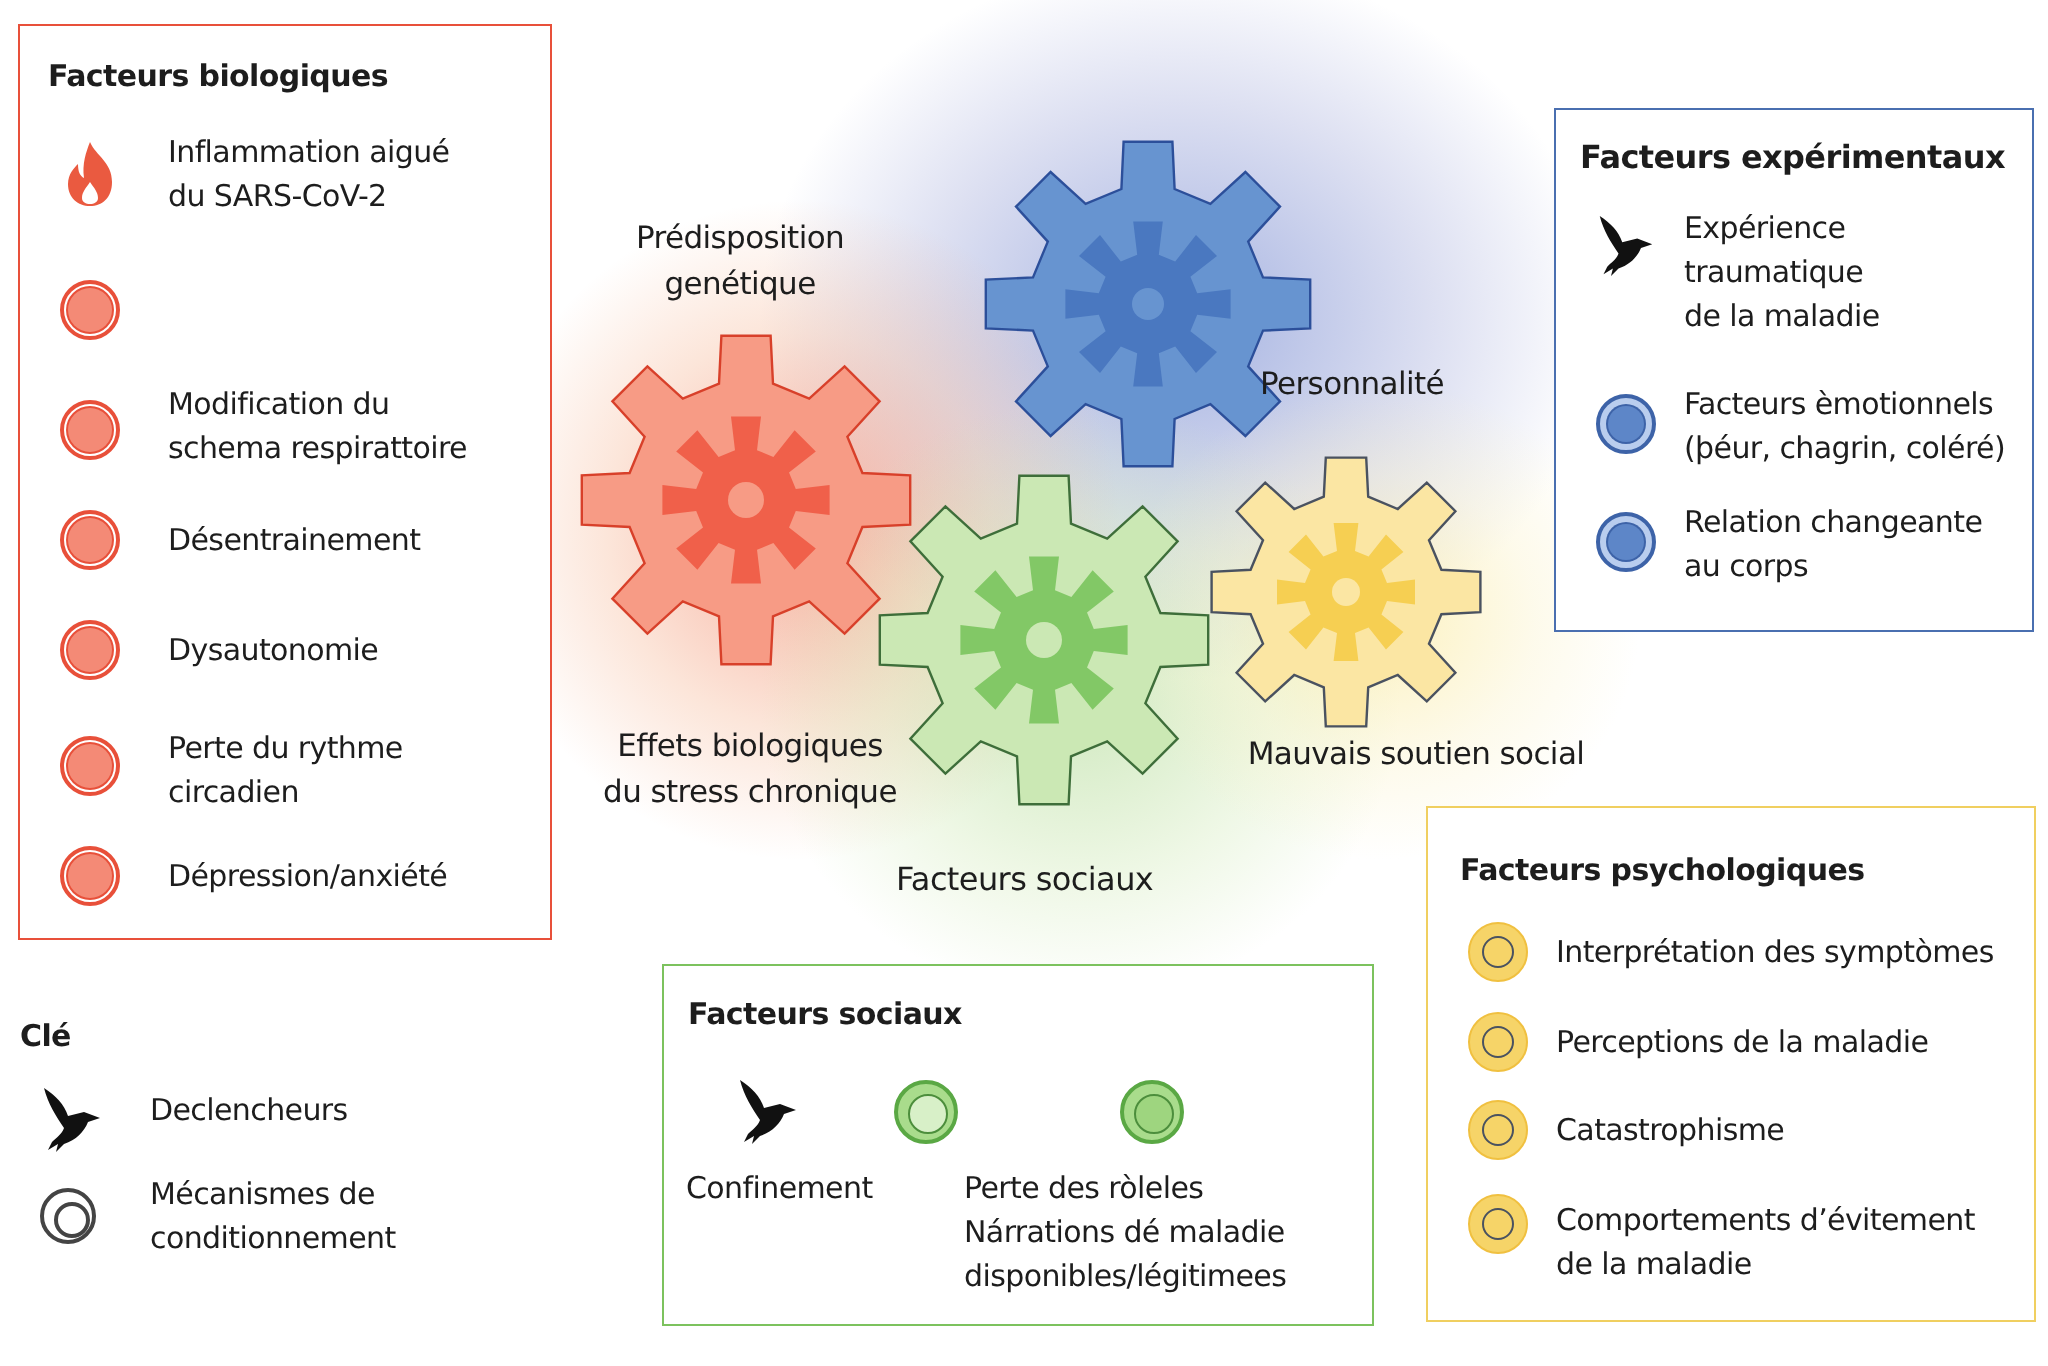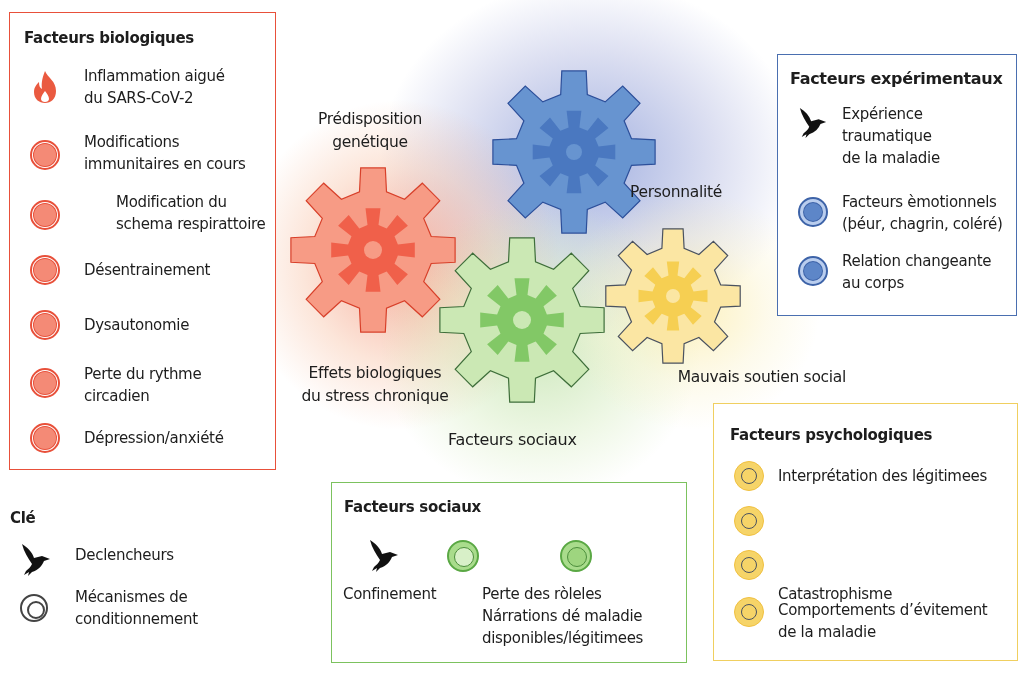--- a/index.html
+++ b/index.html
@@ -42,48 +42,46 @@
   <path class="gear-outer" fill="#fbe6a3" stroke="#4a5260" stroke-width="1.2" d="M-11.1 -47.7 L-10.1 -67.2 L10.1 -67.2 L11.1 -47.7 L25.9 -41.5 L40.4 -54.7 L54.7 -40.4 L41.5 -25.9 L47.7 -11.1 L67.2 -10.1 L67.2 10.1 L47.7 11.1 L41.5 25.9 L54.7 40.4 L40.4 54.7 L25.9 41.5 L11.1 47.7 L10.1 67.2 L-10.1 67.2 L-11.1 47.7 L-25.9 41.5 L-40.4 54.7 L-54.7 40.4 L-41.5 25.9 L-47.7 11.1 L-67.2 10.1 L-67.2 -10.1 L-47.7 -11.1 L-41.5 -25.9 L-54.7 -40.4 L-40.4 -54.7 L-25.9 -41.5 Z"></path>
   <path class="gear-inner" fill="#f6cf52" d="M-4.5 -20.5 L-6.2 -34.5 L6.2 -34.5 L4.5 -20.5 L11.3 -17.7 L20.0 -28.7 L28.7 -20.0 L17.7 -11.3 L20.5 -4.5 L34.5 -6.2 L34.5 6.2 L20.5 4.5 L17.7 11.3 L28.7 20.0 L20.0 28.7 L11.3 17.7 L4.5 20.5 L6.2 34.5 L-6.2 34.5 L-4.5 20.5 L-11.3 17.7 L-20.0 28.7 L-28.7 20.0 L-17.7 11.3 L-20.5 4.5 L-34.5 6.2 L-34.5 -6.2 L-20.5 -4.5 L-17.7 -11.3 L-28.7 -20.0 L-20.0 -28.7 L-11.3 -17.7 Z"></path>
   <circle r="7" fill="#fbe6a3"></circle>
 </svg>
 
 <div class="gear-label" style="left:290px;top:108px;width:160px;">Prédisposition
 genétique</div>
 <div class="gear-label" style="left:630px;top:181px;width:130px;text-align:left;">Personnalité</div>
 <div class="gear-label" style="left:285px;top:362px;width:180px;">Effets biologiques
 du stress chronique</div>
-<div class="gear-label" style="left:598px;top:366px;width:220px;text-align:right;margin-left:28px;">Mauvais soutien social</div>
+<div class="gear-label" style="left:598px;top:366px;width:220px;text-align:center;">Mauvais soutien social</div>
 <div class="gear-label" style="left:448px;top:428px;width:160px;text-align:left;font-size:16px;">Facteurs sociaux</div>
 
 <div class="box" style="left:9px;top:12px;width:267px;height:458px;border:1.5px solid #e8503a;">
   <div class="box-title" style="left:14px;top:16px;">Facteurs biologiques</div>
 
   <div class="item" style="left:20px;top:52px;">
     <svg class="ico" width="30" height="36" viewBox="0 0 30 36" style="left:0;top:4px;">
       <path d="M15 2 C18 9 26 12 26 22 C26 30 21 34 15 34 C9 34 4 30 4 23 C4 18 7 15 9 13 C9 17 10 19 12 20 C11 13 13 7 15 2 Z" fill="#ea5a40"></path>
       <path d="M15 22 C17 25 19 27 19 30 C19 32 17 33 15 33 C13 33 11 32 11 30 C11 27 13 25 15 22 Z" fill="#ffffff"></path>
     </svg>
     <div class="item-text" style="margin-left:54px;">Inflammation aigué
 du SARS-CoV-2</div>
   </div>
 
   <div class="item" style="left:20px;top:118px;">
     <div class="ring" style="left:0;top:9px;width:30px;height:30px;border:2px solid #e8503a;background:#fff;">
         <div style="position:absolute;left:2px;top:2px;width:22px;height:22px;border-radius:50%;background:#f48a76;box-shadow:0 0 0 1px #e8503a;"></div>
       </div>
-    <div class="item-text" style="margin-left:54px;">Modifications
-immunitaires en cours</div>
   </div>
 
   <div class="item" style="left:20px;top:178px;">
     <div class="ring" style="left:0;top:9px;width:30px;height:30px;border:2px solid #e8503a;background:#fff;">
         <div style="position:absolute;left:2px;top:2px;width:22px;height:22px;border-radius:50%;background:#f48a76;box-shadow:0 0 0 1px #e8503a;"></div>
       </div>
-    <div class="item-text" style="margin-left:86px;">Modification du
+    <div class="item-text" style="margin-left:54px;">Modification du
 schema respirattoire</div>
   </div>
 
   <div class="item" style="left:20px;top:246px;">
     <div class="ring" style="left:0;top:-4px;width:30px;height:30px;border:2px solid #e8503a;background:#fff;">
         <div style="position:absolute;left:2px;top:2px;width:22px;height:22px;border-radius:50%;background:#f48a76;box-shadow:0 0 0 1px #e8503a;"></div>
       </div>
     <div class="item-text" style="margin-left:54px;">Désentrainement</div>
   </div>
 
@@ -152,32 +150,33 @@
 (þéur, chagrin, coléré)</div>
   </div>
 </div>
 
 <div class="box" style="left:713px;top:403px;width:305px;height:258px;border:1.5px solid #f0cf60;">
   <div class="box-title" style="left:16px;top:22px;">Facteurs psychologiques</div>
   <div class="item" style="left:20px;top:61px;">
     <div class="ring" style="left:0;top:-4px;width:30px;height:30px;background:#f6d468;border:1px solid #f0c040;">
         <div style="position:absolute;left:6px;top:6px;width:14px;height:14px;border-radius:50%;border:1.5px solid #4a5260;"></div>
       </div>
-    <div class="item-text" style="margin-left:44px;">Interprétation des légitimees</div>
+    <div class="item-text" style="margin-left:44px;">Interprétation des symptòmes</div>
   </div>
   <div class="item" style="left:20px;top:106px;">
     <div class="ring" style="left:0;top:-4px;width:30px;height:30px;background:#f6d468;border:1px solid #f0c040;">
         <div style="position:absolute;left:6px;top:6px;width:14px;height:14px;border-radius:50%;border:1.5px solid #4a5260;"></div>
       </div>
+    <div class="item-text" style="margin-left:44px;">Perceptions de la maladie</div>
   </div>
   <div class="item" style="left:20px;top:150px;">
     <div class="ring" style="left:0;top:-4px;width:30px;height:30px;background:#f6d468;border:1px solid #f0c040;">
         <div style="position:absolute;left:6px;top:6px;width:14px;height:14px;border-radius:50%;border:1.5px solid #4a5260;"></div>
       </div>
-    <div class="item-text" style="margin-left:44px;margin-top:29px;">Catastrophisme</div>
+    <div class="item-text" style="margin-left:44px;">Catastrophisme</div>
   </div>
   <div class="item" style="left:20px;top:195px;">
     <div class="ring" style="left:0;top:-2px;width:30px;height:30px;background:#f6d468;border:1px solid #f0c040;">
         <div style="position:absolute;left:6px;top:6px;width:14px;height:14px;border-radius:50%;border:1.5px solid #4a5260;"></div>
       </div>
     <div class="item-text" style="margin-left:44px;">Comportements d’évitement
 de la maladie</div>
   </div>
 </div>
 

